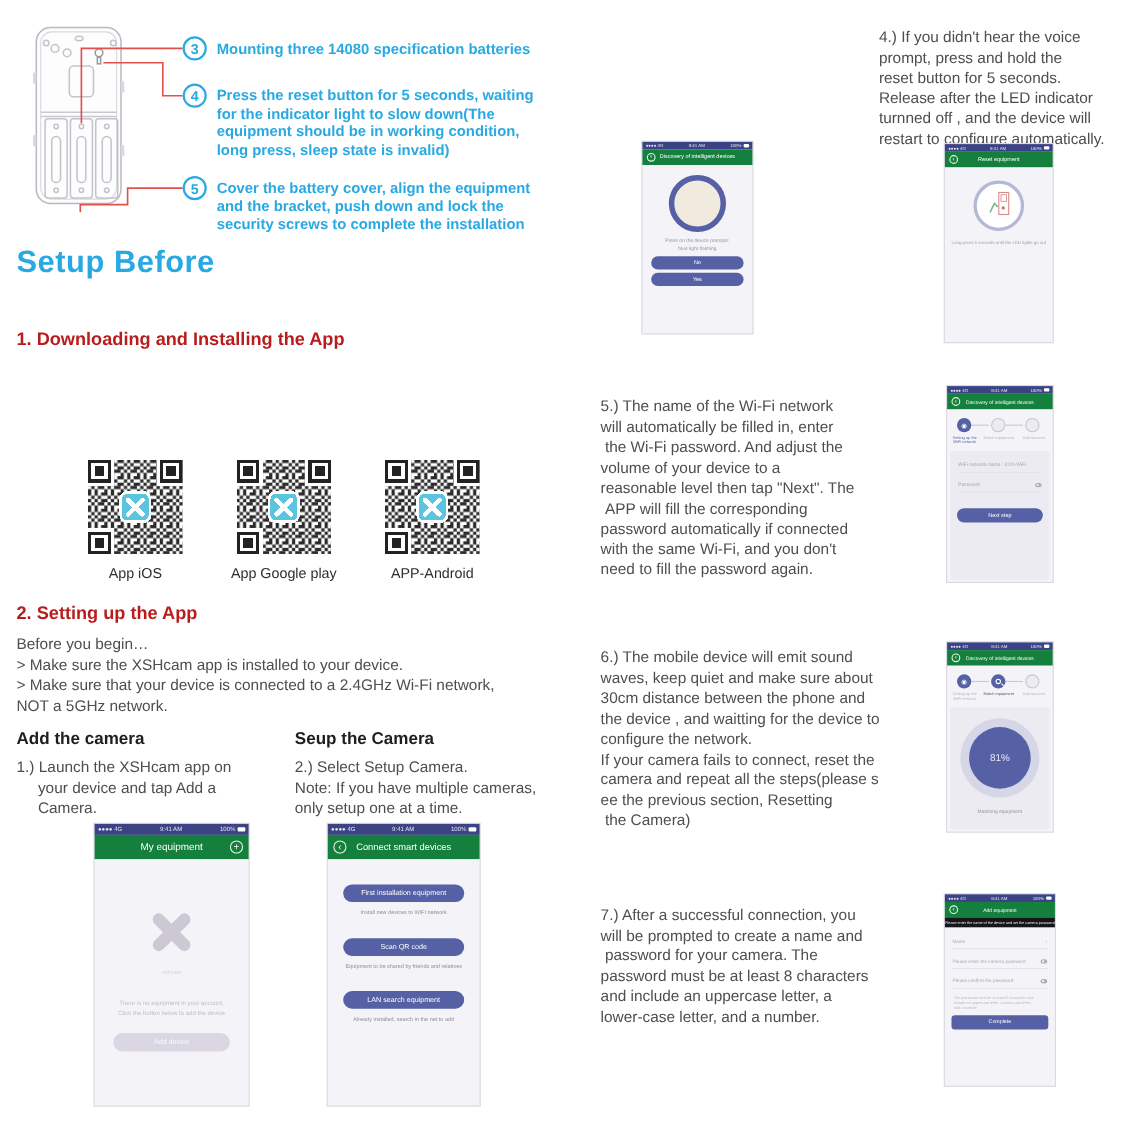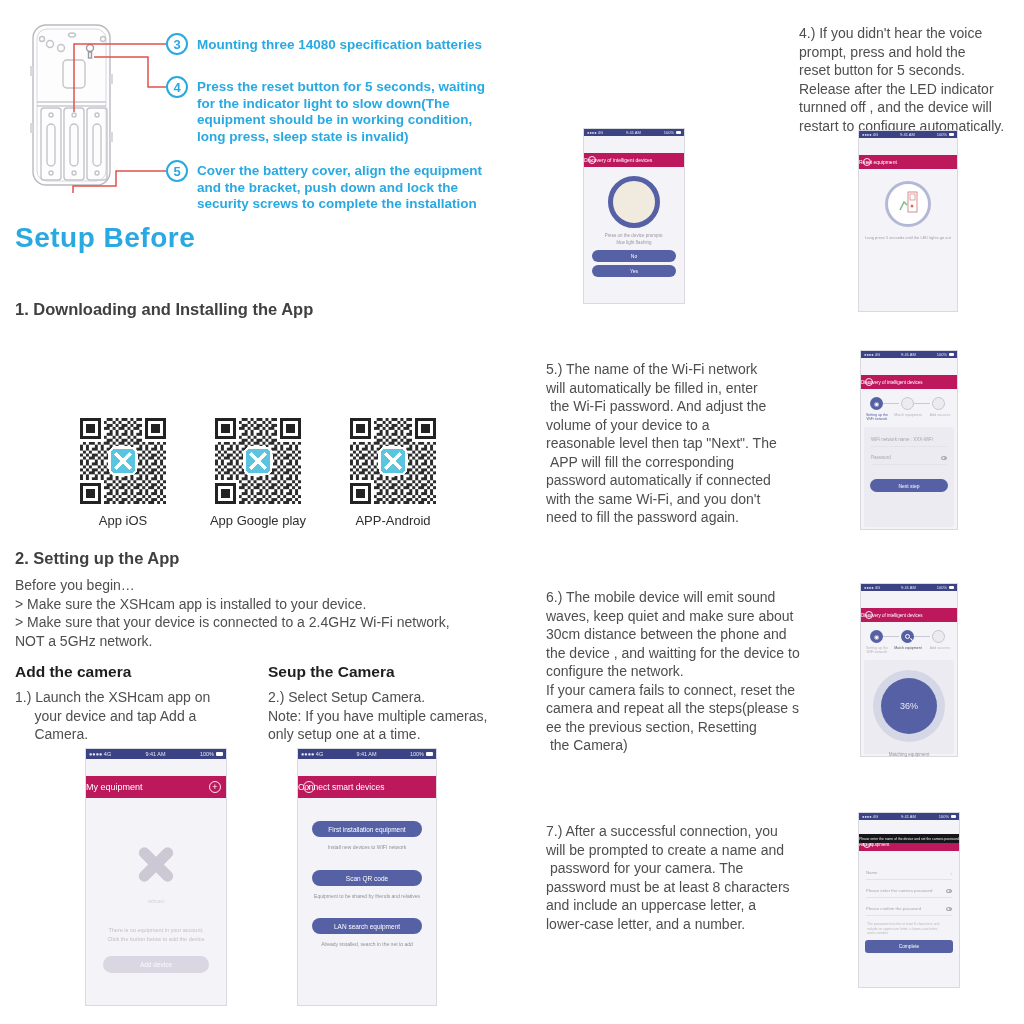--- a/index.html
+++ b/index.html
@@ -6,32 +6,32 @@
   html,body { width:1024px; height:1024px; background:#fff; overflow:hidden;
     font-family:"Liberation Sans", sans-serif; }
   .abs { position:absolute; }
   #canvas { position:absolute; left:0; top:0; width:1024px; height:1024px; background:#fff; }
 
   
   .cnum { position:absolute; width:22px; height:22px; border:2px solid #29a9e1; border-radius:50%;
     color:#29a9e1; font-weight:bold; font-size:13px; display:flex; align-items:center; justify-content:center; background:#fff; }
   .instr { position:absolute; color:#29a9e1; font-weight:bold; font-size:13.5px; line-height:16.5px; white-space:pre-wrap; }
   .setup-title { position:absolute; color:#29a9e1; font-weight:bold; font-size:28px; letter-spacing:0.5px; }
-  .h-section { position:absolute; font-size:16.5px; font-weight:bold; color:#404040; }
+  .h-section { position:absolute; font-size:16.5px; font-weight:bold; color:#b91c1c; }
   .h-sub { position:absolute; font-size:15.5px; font-weight:bold; color:#1e1e1e; }
   .body-text { position:absolute; font-size:14px; color:#4e4e4e; line-height:18.5px; white-space:pre-wrap; }
   .qr { position:absolute; width:86px; height:86px; }
   .qr-label { position:absolute; font-size:13px; color:#2e2e2e; text-align:center; }
 
   
   .phone { position:absolute; background:#f4f4f8; border:1px solid #d9d9df; display:flex; flex-direction:column; }
   .sb { background:#3c4384; color:#e5e7f2; display:flex; align-items:center; justify-content:space-between; padding:0 3px; flex:none; }
   .sb .bwrap { display:flex; align-items:center; }
   .batt { width:7px; height:3.5px; background:#fff; border-radius:1px; display:inline-block; margin-left:2px; }
-  .ab { background:#be185d; color:#fff; display:flex; align-items:center; position:relative; flex:none;margin-top:17px; }
+  .ab { background:#15803d; color:#fff; display:flex; align-items:center; justify-content:center; position:relative; flex:none; }
   .circ { position:absolute; border:1px solid rgba(255,255,255,.9); border-radius:50%; color:#fff;
     display:flex; align-items:center; justify-content:center; background:transparent; }
   .pc { position:relative; flex:1; }
   .pbtn { position:absolute; background:#5560a5; color:#fff; border-radius:8px; display:flex; align-items:center; justify-content:center; }
   .pcap { position:absolute; text-align:center; color:#8f8f99; white-space:pre-wrap; }
   .xlogo { position:absolute; width:44px; height:44px; }
   .xbar { position:absolute; left:0; top:16px; width:44px; height:11px; border-radius:6px; background:#ccc8d4; }
   .b1 { transform:rotate(45deg); } .b2 { transform:rotate(-45deg); }
   .stepc { position:absolute; width:13px; height:13px; border-radius:50%; display:flex; align-items:center; justify-content:center; }
   .stepc.on { background:#5560a5; color:#fff; }
@@ -359,21 +359,21 @@
       <div class="stepc on" style="left:40px;top:8px">
           <span class="mag"></span>
         </div>
       <div class="stepc off" style="left:71px;top:8px"></div>
       <div class="steplab" style="left:1px;top:24px;width:30px">Setting up the
 WiFi network</div>
       <div class="steplab" style="left:29px;top:24px;width:36px;color:#55555f">Match equipment</div>
       <div class="steplab" style="left:62px;top:24px;width:34px">Add success</div>
       <div class="abs" style="left:3px;right:3px;top:38px;bottom:2px;background:#ebebf1;border-radius:2px">
         <div class="abs" style="left:17px;top:18px;width:56px;height:56px;border-radius:50%;background:#5560a5;box-shadow:0 0 0 8px rgba(85,96,165,0.14);color:#e7e9f5;font-size:9px;display:flex;align-items:center;justify-content:center">
-          <span>36%</span>
+          <span>81%</span>
         </div>
         <div class="pcap" style="left:0;right:0;top:92px;font-size:4.5px;color:#9a929e">Matching equipment</div>
       </div>
     </div>
   </div>
 
   <div class="phone" style="left:858px;top:812px;width:102px;height:176px">
     <div class="sb" style="height:7px;font-size:4px">
       <span>●●●● 4G</span>
       <span>9:41 AM</span>

